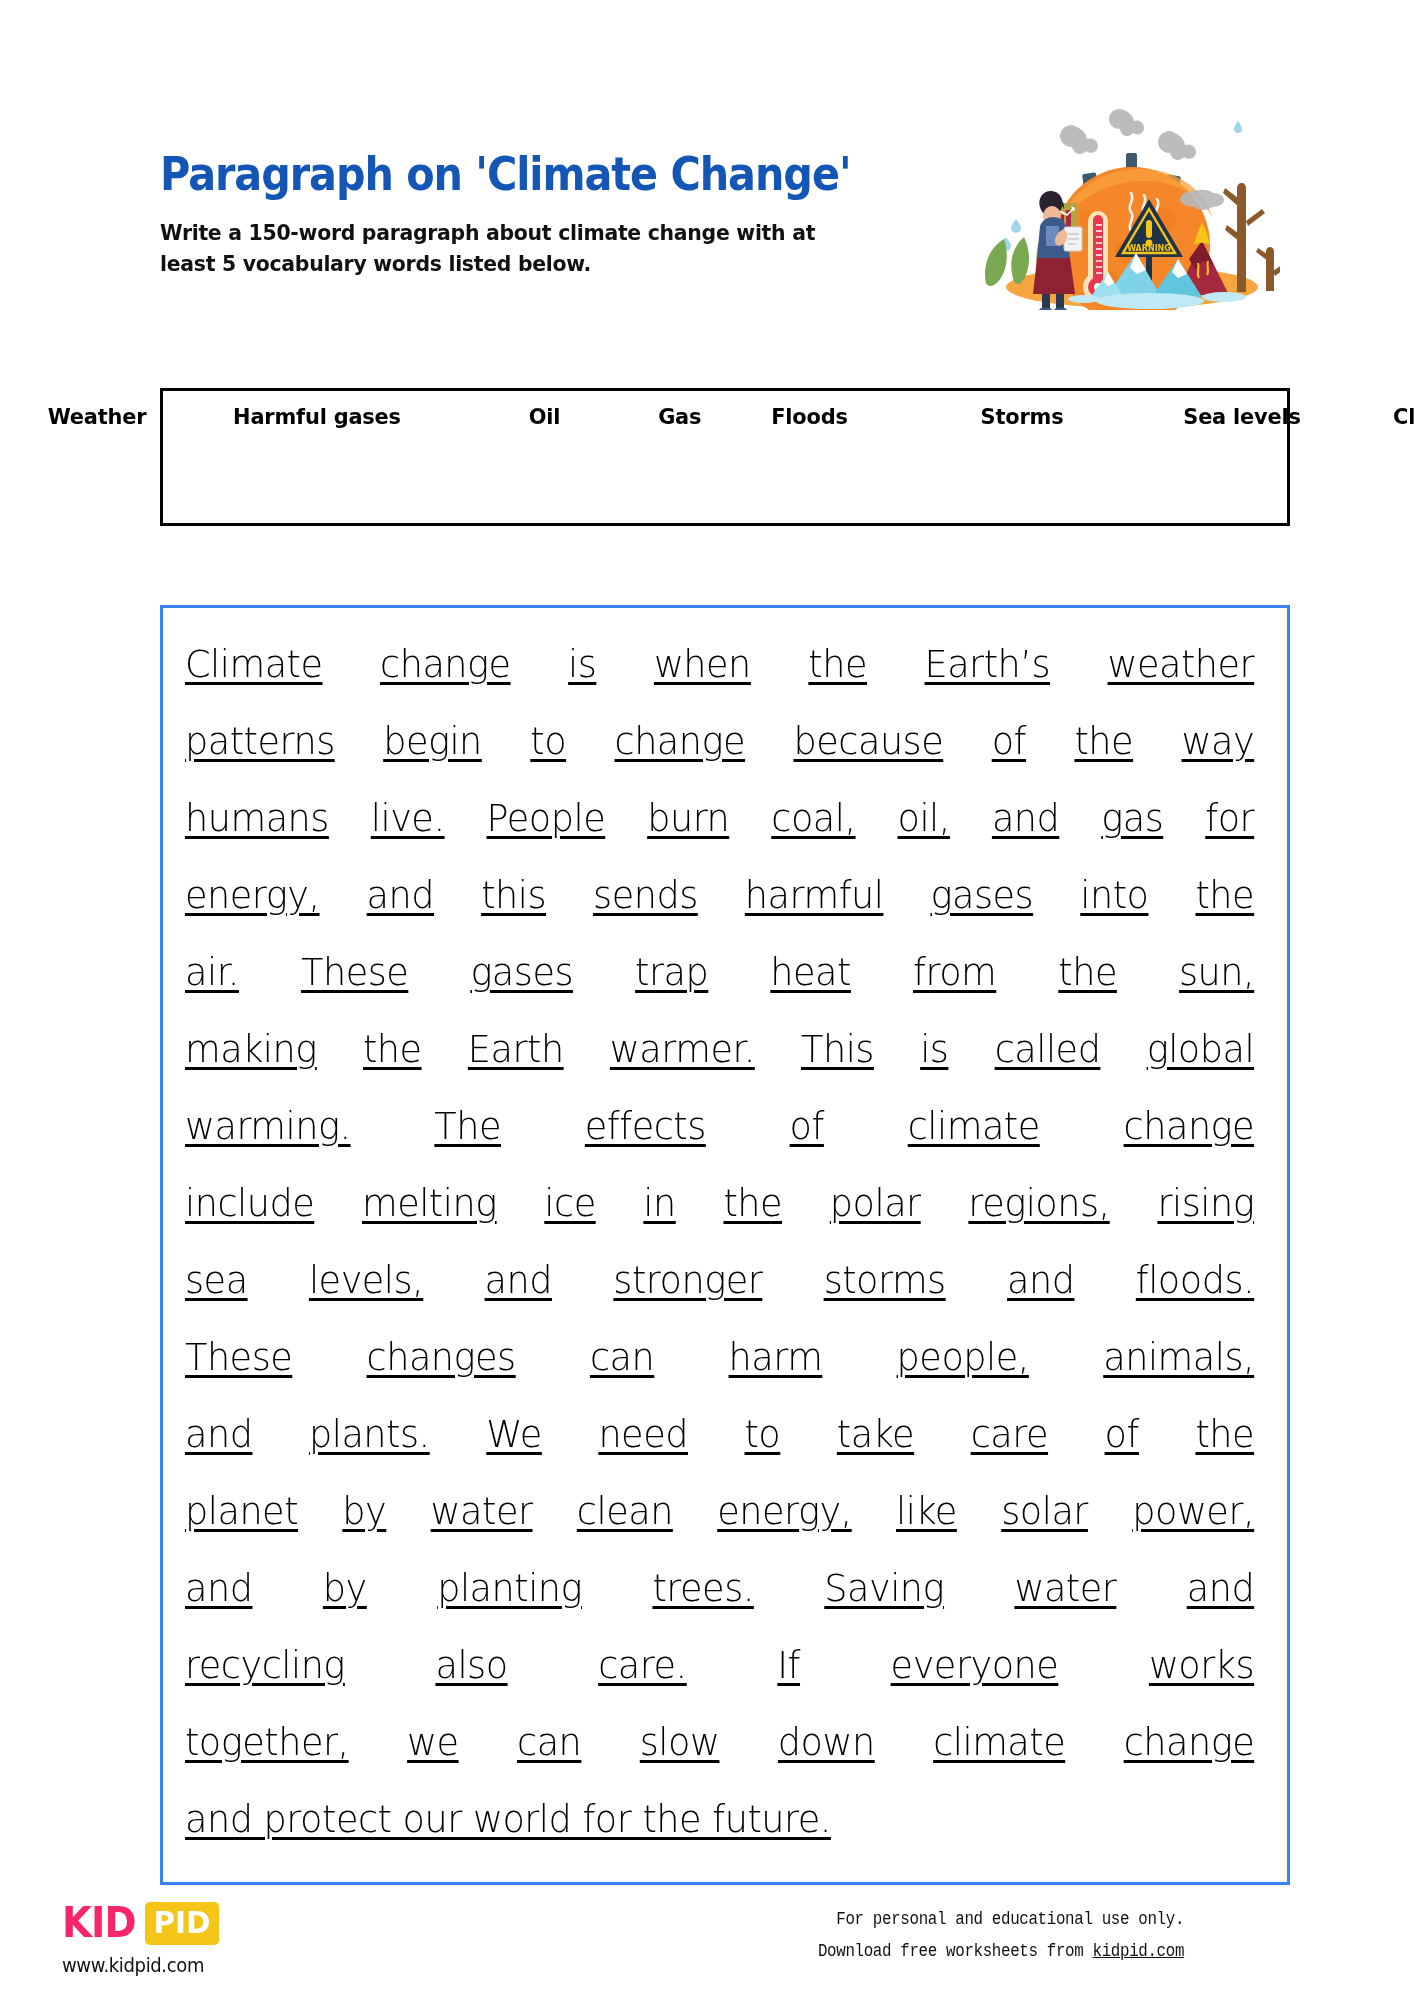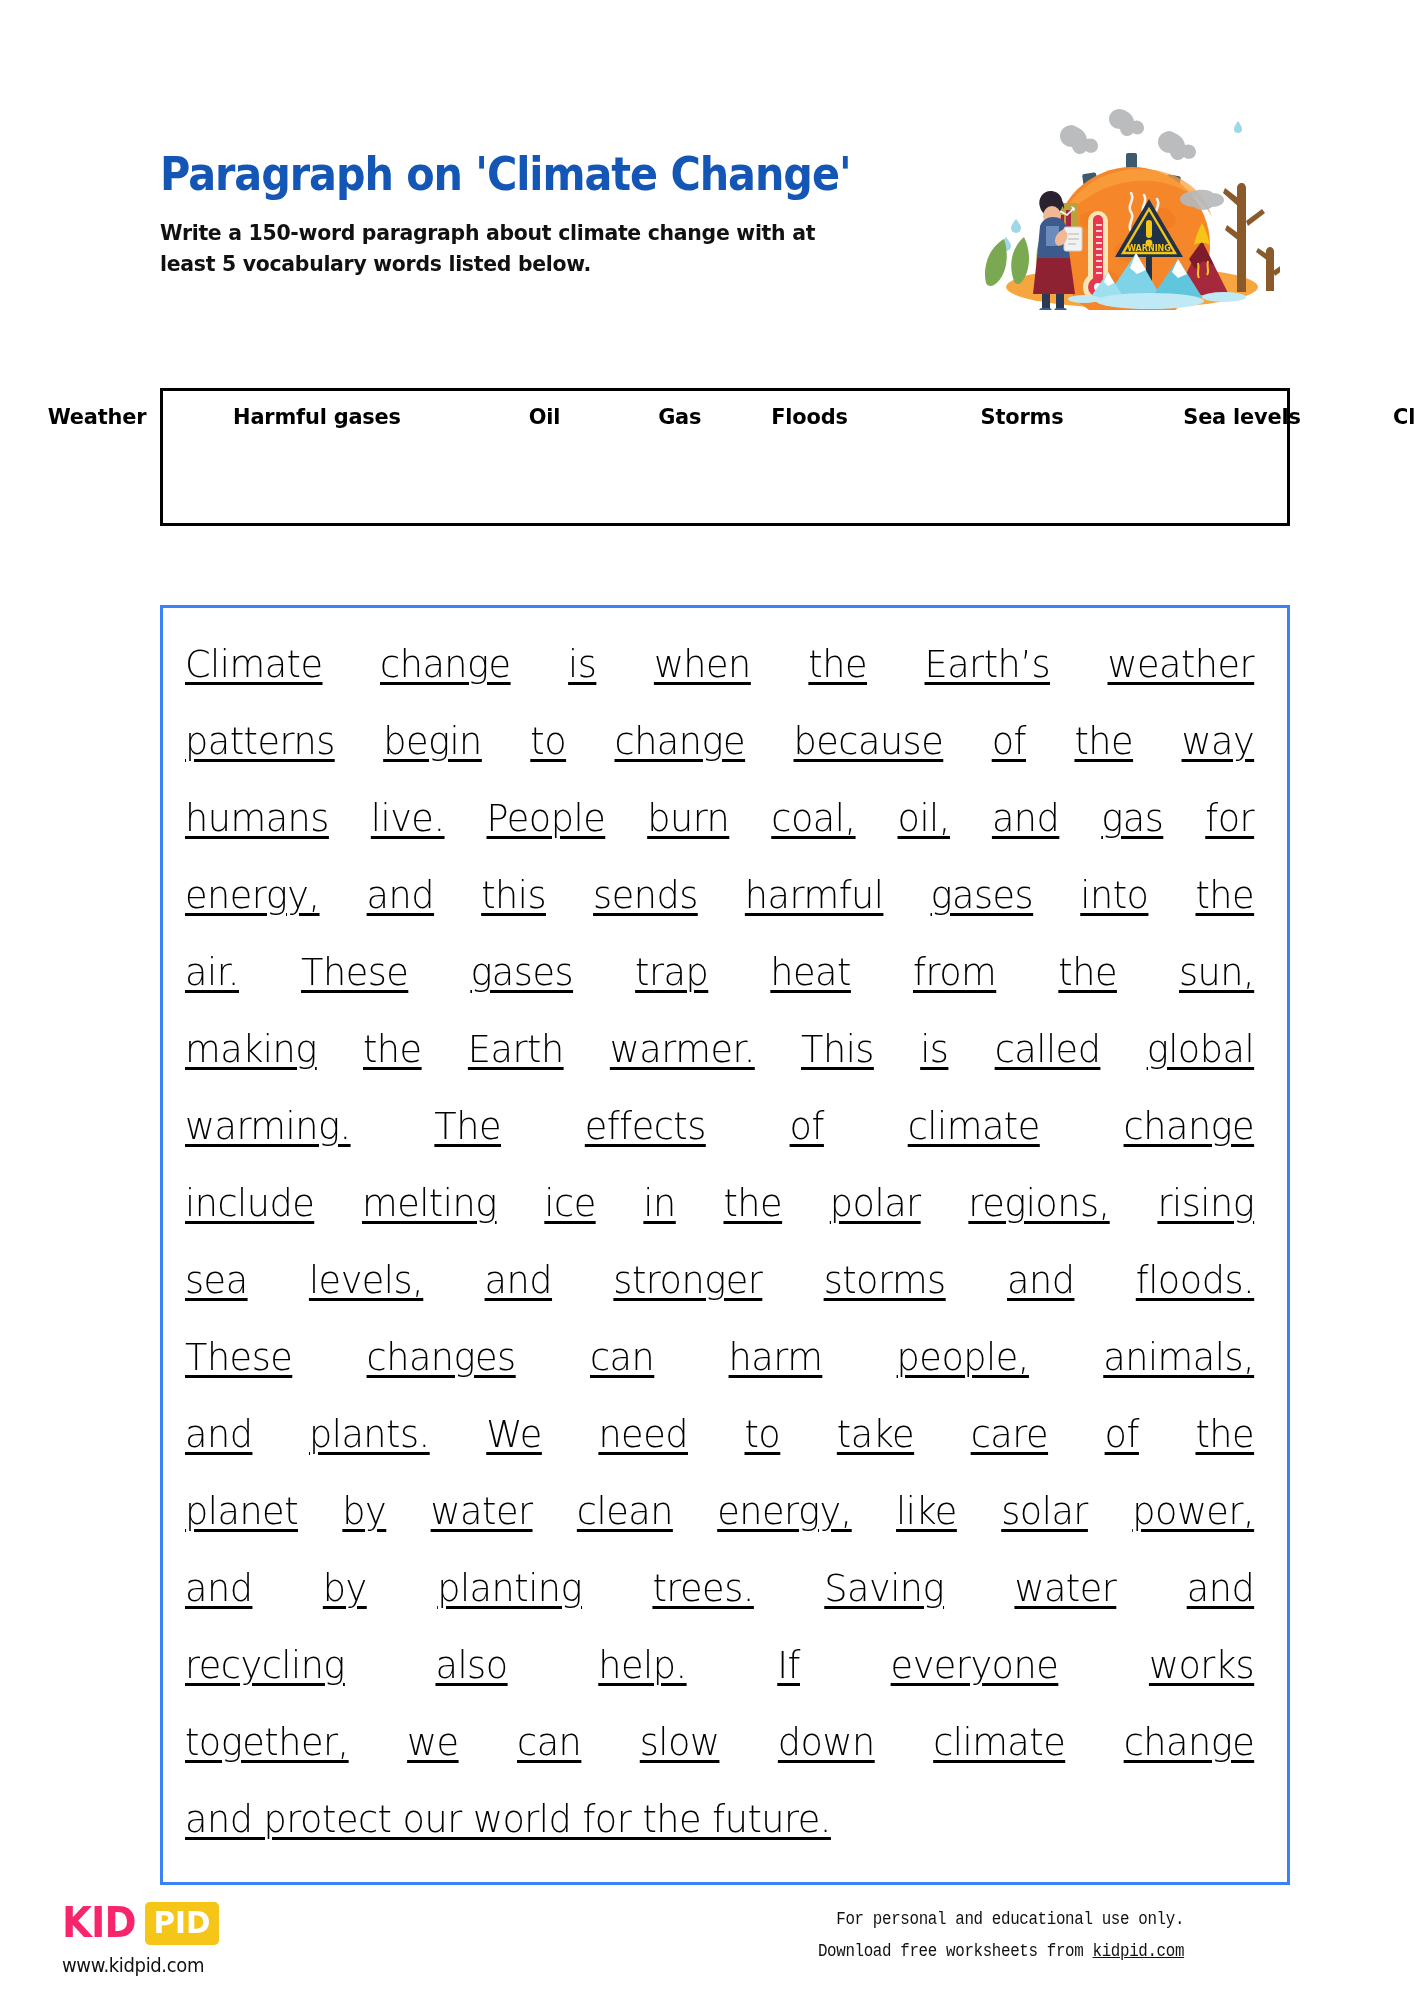--- a/index.html
+++ b/index.html
@@ -469,21 +469,21 @@
         <span>by</span>
         <span>planting</span>
         <span>trees.</span>
         <span>Saving</span>
         <span>water</span>
         <span>and</span>
       </div>
       <div class="answer-line">
         <span>recycling</span>
         <span>also</span>
-        <span>help.</span>
+        <span>care.</span>
         <span>If</span>
         <span>everyone</span>
         <span>works</span>
       </div>
       <div class="answer-line">
         <span>together,</span>
         <span>we</span>
         <span>can</span>
         <span>slow</span>
         <span>down</span>

